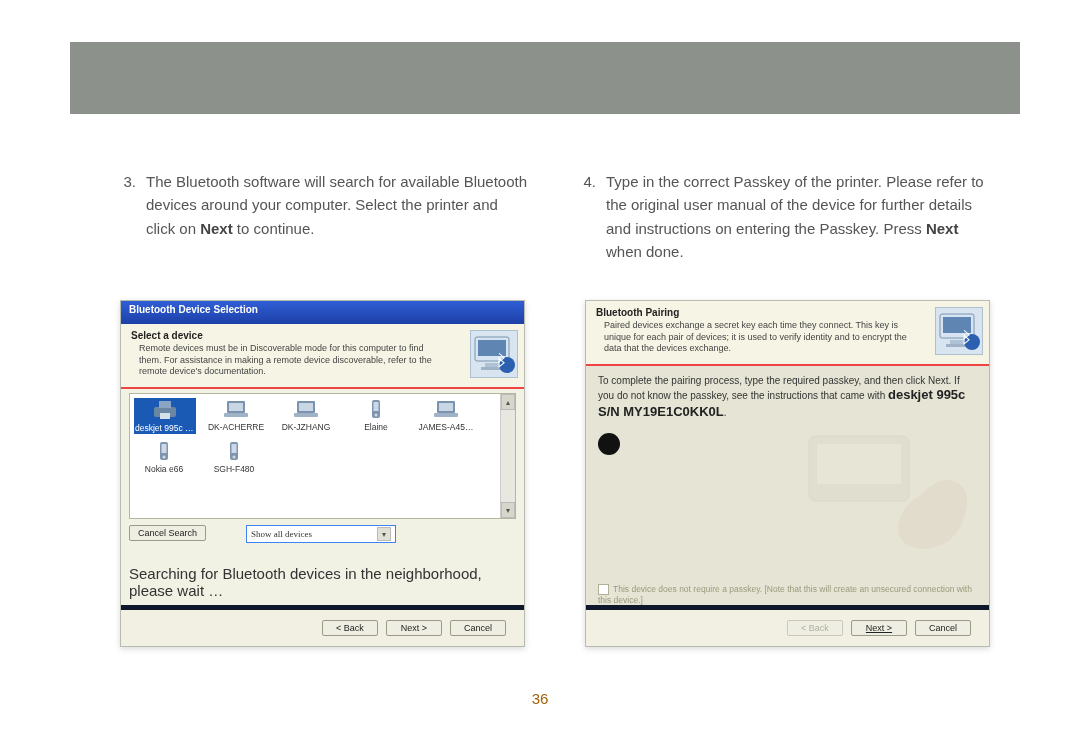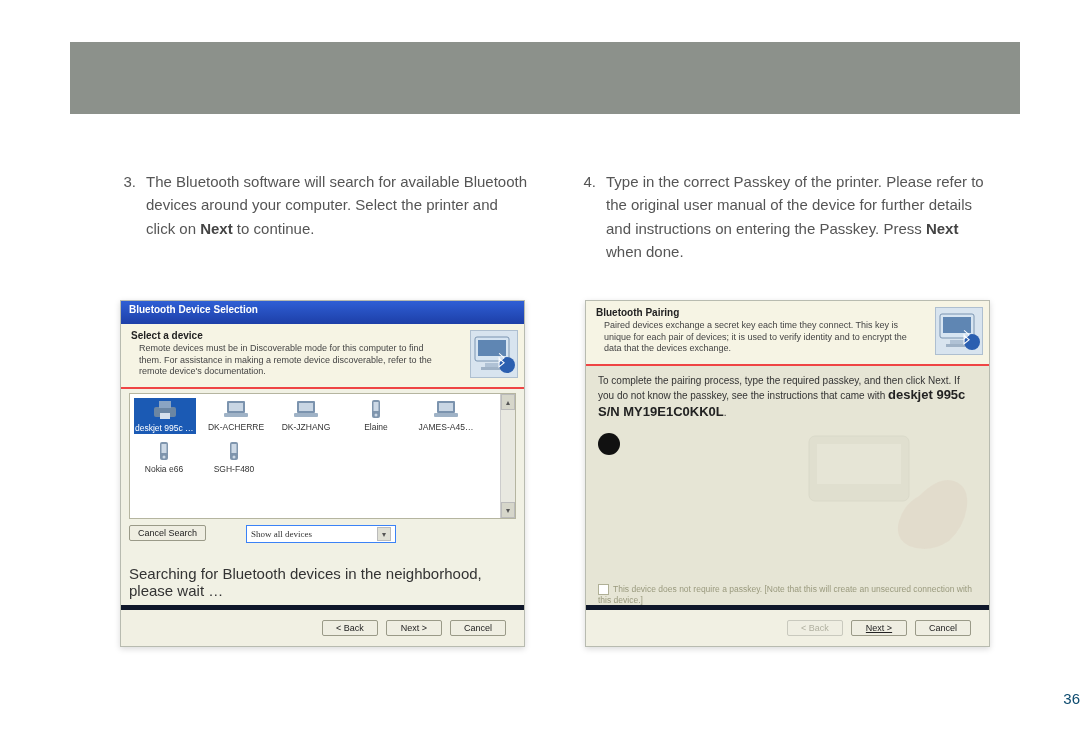--- a/index.html
+++ b/index.html
@@ -257,23 +257,23 @@
     border:1px solid #b0b096;
     background:#fff;
     margin-right:4px;
     vertical-align:middle;
   }
   .disabled { color:#b0b0a0 !important; border-color:#c9c9be !important; }
   .page-num {
     position:absolute;
     bottom: 45px;
     left: 0; right: 0;
-    text-align:right;
+    text-align:center;
     font-size: 15px;
-    color:#0c4a6e;
+    color:#a16207;
   }
 </style>
 </head>
 <body>
 
 <div class="top-band"></div>
 
 <div class="columns">
   <div class="col">
     <div class="step-num">3.</div>

